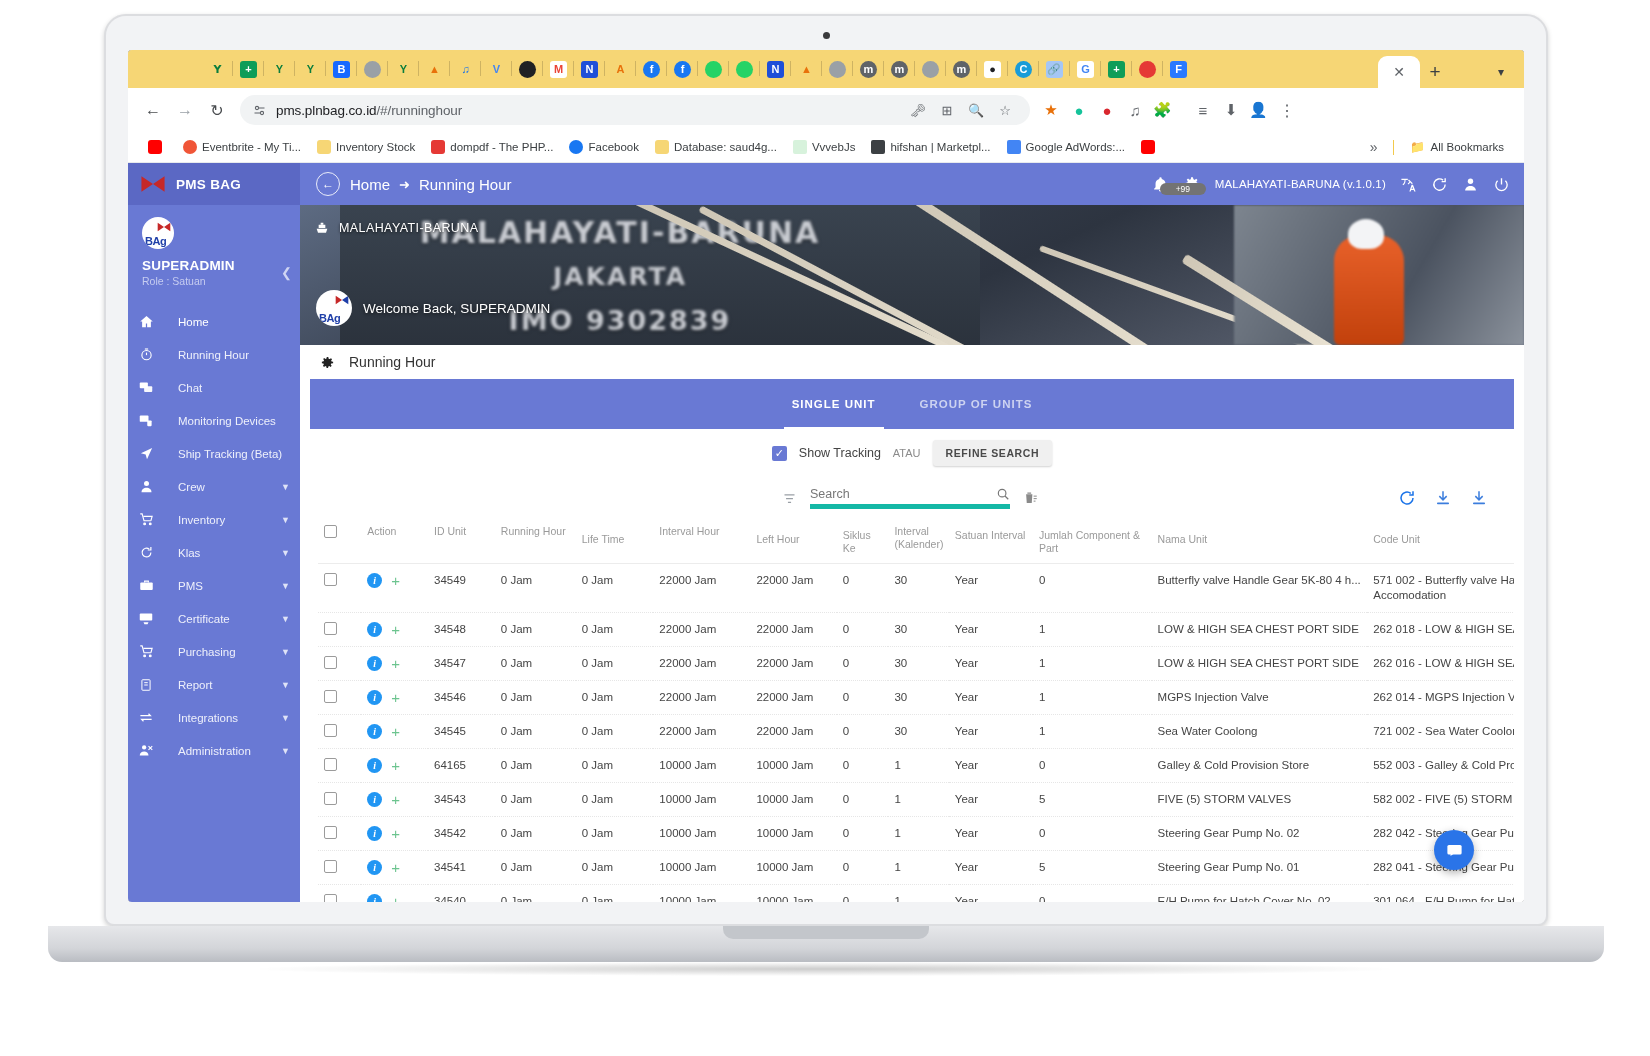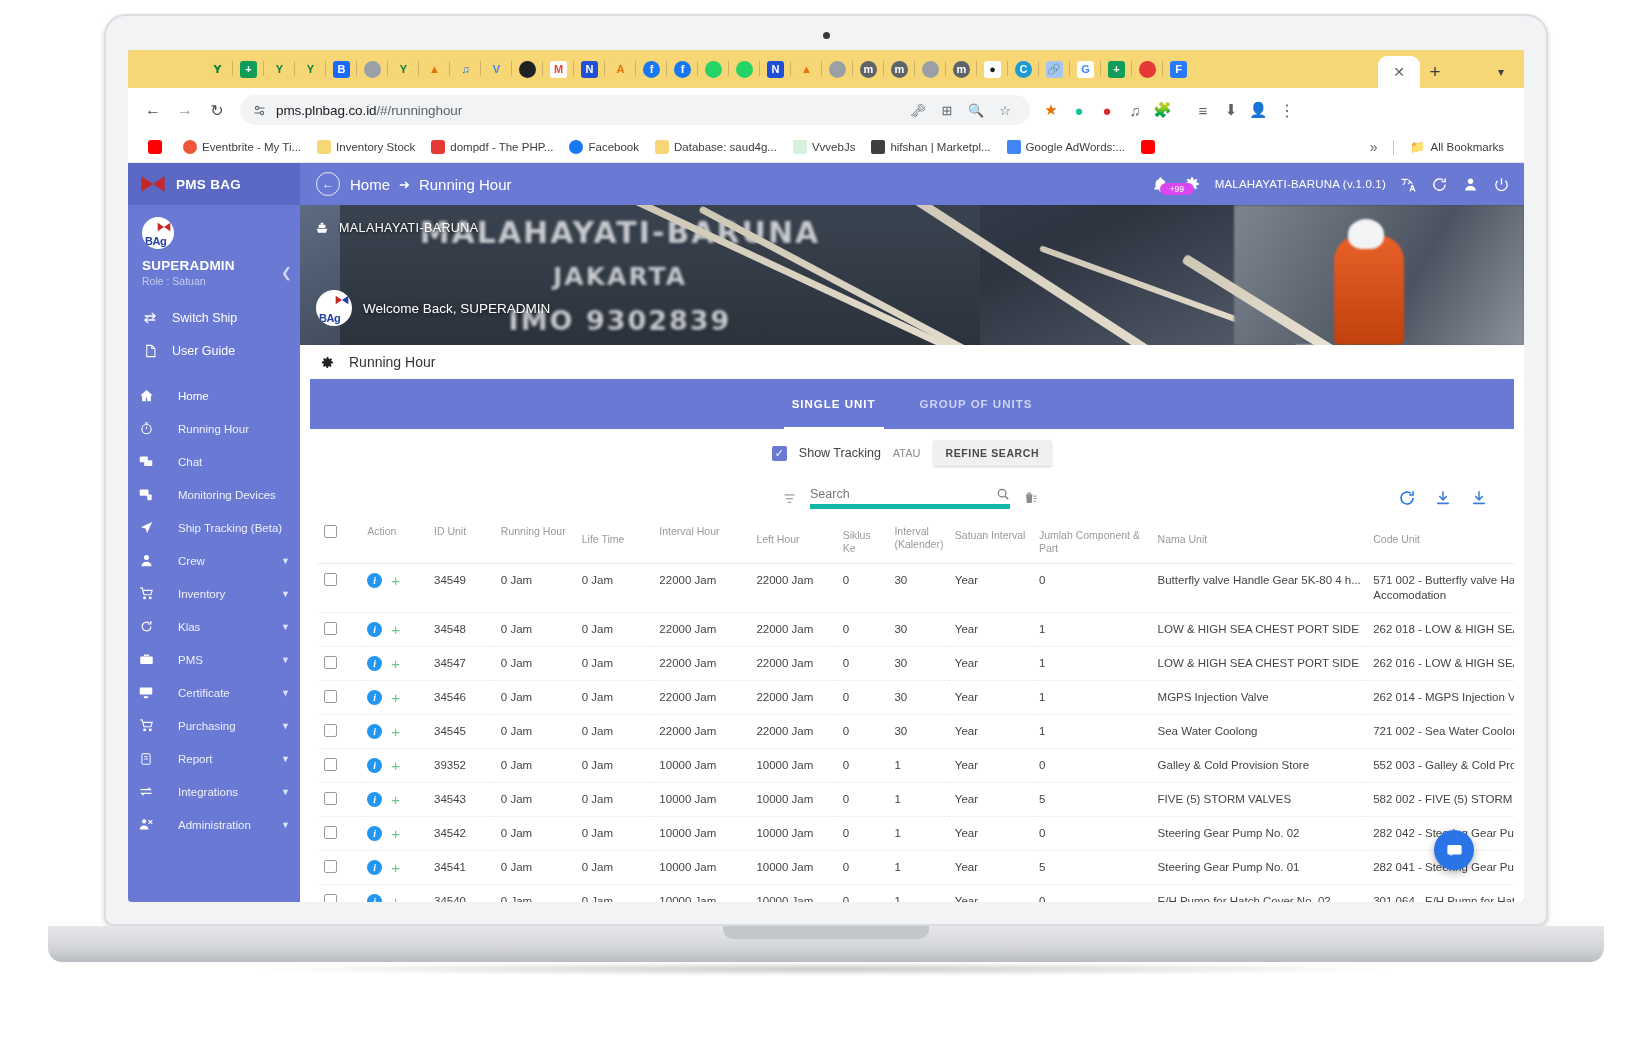--- a/index.html
+++ b/index.html
@@ -142,22 +142,22 @@
   }
   .backcircle {
     width: 24px; height: 24px; border-radius: 50%; border: 1.4px solid rgba(255,255,255,.85);
     display: flex; align-items: center; justify-content: center; font-size: 12px; flex: none;
   }
   .crumbs { display: flex; align-items: center; gap: 9px; margin-left: 10px; font-size: 15px; }
   .crumb-arrow { font-size: 13px; }
   .topright { margin-left: auto; display: flex; align-items: center; gap: 14px; }
   .bellwrap { position: relative; }
   .badge {
-    position: absolute; left: 8px; top: 7px; background: #d946ef; color: #fff;
-    font-size: 8.5px; line-height: 12px; height: 12px; padding: 0 10px; border-radius: 7px; font-weight: normal;
+    position: absolute; left: 8px; top: 7px; background: #737373; color: #fff;
+    font-size: 8.5px; line-height: 12px; height: 12px; padding: 0 16px; border-radius: 7px; font-weight: normal;
   }
   .shipname { font-size: 11.5px; letter-spacing: .2px; }
 
   
   .hero {
     height: 140px; flex: none; position: relative; overflow: hidden;
     background: linear-gradient(155deg,#5d6b82 0%,#394252 30%,#2d3440 55%,#6a7181 100%);
   }
   .hero-photo { position: absolute; inset: 0; }
   .hero-board {
@@ -501,40 +501,20 @@
                   <path d="M1 1 L10 7 L1 13 Z" fill="#c62828"></path>
                   <path d="M19 1 L10 7 L19 13 Z" fill="#c62828"></path>
                 </svg>
                 <span class="bag">BAg</span>
               </div>
               <div class="sb-user">SUPERADMIN</div>
               <div class="sb-role">Role : Satuan</div>
               <div class="sb-collapse">❮</div>
             </div>
 
-            <div class="sb-quick">
-              <div class="sb-item">
-                <span class="sb-ico">
-                  <svg class="i" width="16" height="16" viewBox="0 0 24 24" fill="#fff">
-                    <path d="M4 8h13l-3-3 1.4-1.4L21 9l-5.6 5.4L14 13l3-3H4z"></path>
-                    <path d="M20 16H7l3 3-1.4 1.4L3 15l5.6-5.4L10 11l-3 3h13z" opacity=".95"></path>
-                  </svg>
-                </span>
-                <span class="sb-label">Switch Ship</span>
-              </div>
-              <div class="sb-item">
-                <span class="sb-ico">
-                  <svg class="i" width="15" height="16" viewBox="0 0 24 24" fill="none" stroke="#fff" stroke-width="1.7">
-                    <path d="M6 3h8l5 5v13H6z"></path>
-                      <path d="M14 3v5h5"></path>
-                  </svg>
-                </span>
-                <span class="sb-label">User Guide</span>
-              </div>
-            </div>
 
             <div class="sb-nav">
               <div class="sb-item active">
                 <span class="sb-ico">
                   <svg class="i" width="15" height="15" viewBox="0 0 24 24" fill="#fff">
                       <path d="M12 3 2 12h3v9h6v-6h2v6h6v-9h3z"></path>
                     </svg>
                 </span>
                 <span class="sb-label">Home</span>
               </div>
@@ -948,21 +928,21 @@
                     <tr>
                       <td>
                           <span class="rowcheck"></span>
                         </td>
                       <td>
                           <span class="actcell">
                             <span class="infobtn">i</span>
                             <span class="plusbtn">+</span>
                           </span>
                         </td>
-                      <td>39352</td>
+                      <td>64165</td>
                       <td>0 Jam</td>
                       <td>0 Jam</td>
                       <td>10000 Jam</td>
                       <td>10000 Jam</td>
                       <td>0</td>
                       <td>1</td>
                       <td>Year</td>
                       <td>0</td>
                       <td>Galley &amp; Cold Provision Store</td>
                       <td>552 003 - Galley &amp; Cold Provi</td>

